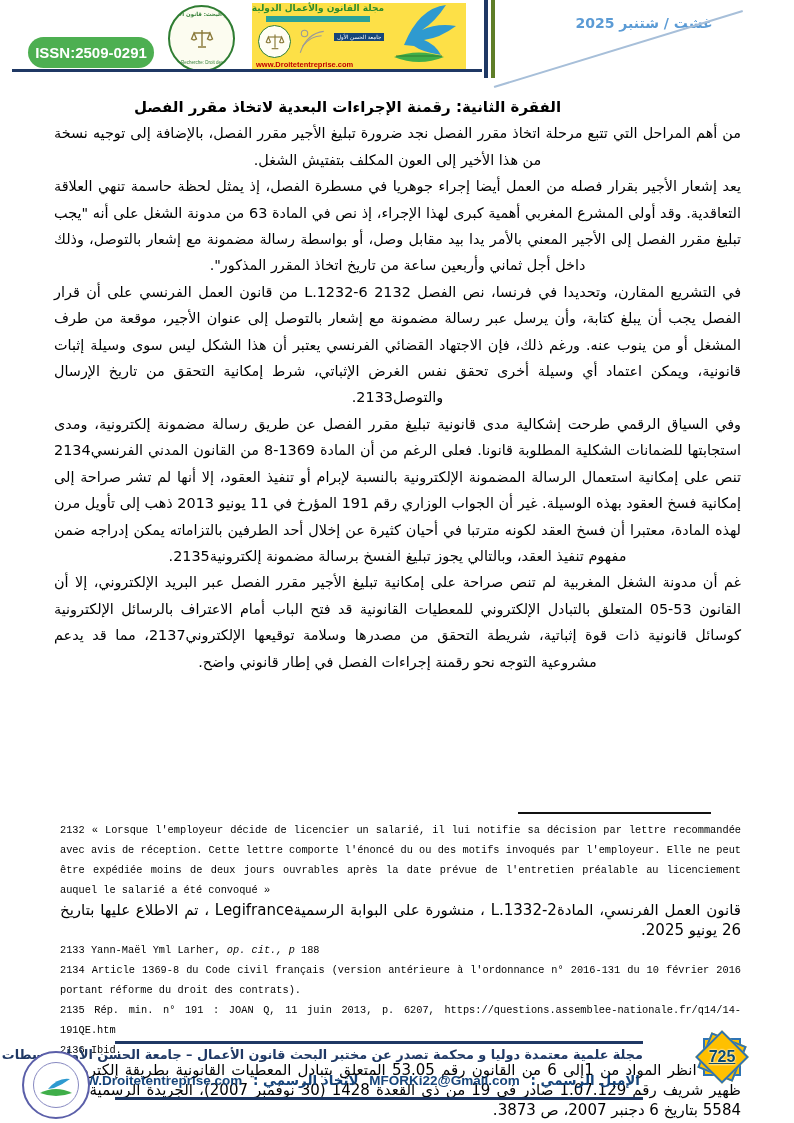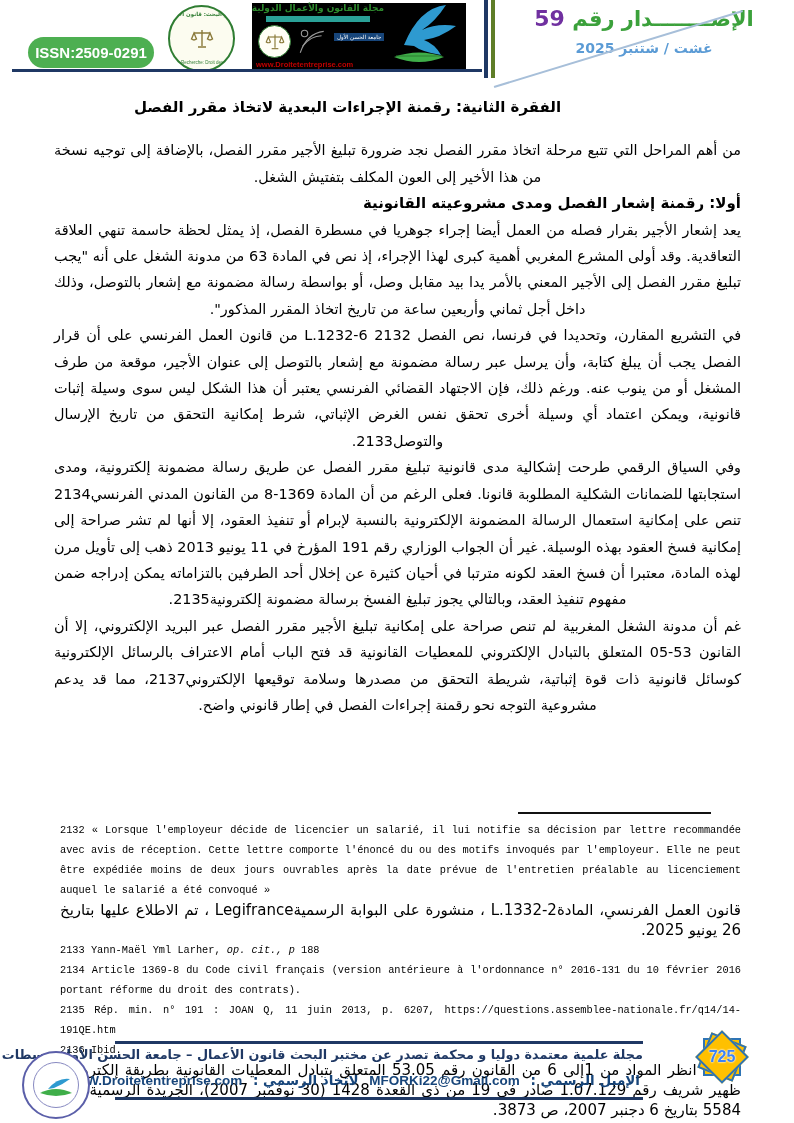--- a/index.html
+++ b/index.html
@@ -10,21 +10,21 @@
   .issn-pill{position:absolute;left:28px;top:37px;width:126px;height:31px;border-radius:17px;
     background:#4daf51;color:#fff;font:bold 15px "Liberation Sans",sans-serif;
     display:flex;align-items:center;justify-content:center;}
   .lab-logo{position:absolute;left:168px;top:5px;width:67px;height:67px;border-radius:50%;
     background:#fcfcf0;border:2px solid #2f7d32;box-sizing:border-box;
     display:flex;flex-direction:column;align-items:center;justify-content:space-between;overflow:hidden;}
   .lab-logo .arc-top{font-size:5.5px;color:#2f7d32;font-weight:bold;direction:rtl;white-space:nowrap;margin-top:4px;}
   .lab-logo .arc-bottom{font-size:4.5px;color:#2f7d32;white-space:nowrap;margin-bottom:5px;font-family:"Liberation Sans",sans-serif;}
   .scales-svg{display:block;}
 
-  .journal-logo{position:absolute;left:252px;top:3px;width:214px;height:67px;background:#000000;}
+  .journal-logo{position:absolute;left:252px;top:3px;width:214px;height:67px;background:#fde047;}
   .jl-title{position:absolute;top:0;left:0;width:132px;text-align:center;direction:rtl;
     color:#2e8b2e;font-weight:bold;font-size:9px;white-space:nowrap;}
   .jl-sub{position:absolute;top:13px;left:14px;width:104px;height:6px;background:#2aa198;}
   .jl-scales{position:absolute;top:22px;left:6px;width:33px;height:33px;border-radius:50%;
     border:1.5px solid #2f7d32;box-sizing:border-box;display:flex;align-items:center;justify-content:center;background:#fffef5;}
   .jl-sketch{position:absolute;top:22px;left:44px;width:32px;height:32px;}
   .jl-univ{position:absolute;top:30px;left:82px;background:#17457a;color:#fff;font-size:5.5px;
     padding:1px 3px;white-space:nowrap;direction:rtl;}
   .jl-bird{position:absolute;top:0;left:122px;}
   .jl-url{position:absolute;bottom:1px;left:4px;color:#c00000;font-weight:bold;font-size:7.5px;
@@ -39,21 +39,21 @@
   .issue-line1{direction:rtl;font-weight:bold;font-size:21px;color:#3ba13b;white-space:nowrap;}
   .issue-num{color:#7030a0;font-size:22px;}
   .issue-line2{margin-top:9px;direction:rtl;font-weight:bold;font-size:14px;color:#5b9bd5;white-space:nowrap;}
   .diag-line{position:absolute;left:-4px;top:80px;width:260px;height:1.5px;background:#a7bfd9;
     transform:rotate(-17deg);transform-origin:left center;}
 
   
   .content{position:absolute;left:54px;top:94px;width:687px;direction:rtl;color:#000;
     font-size:14.4px;line-height:26.4px;text-align:justify;}
   .content p{margin:0;text-align:justify;text-align-last:center;}
-  .content .heading{margin:0 100px 17px 0;font-size:15px;font-weight:bold;text-align:left;text-align-last:center;}
+  .content .heading{margin:0 100px 0 0;font-size:15px;font-weight:bold;text-align:left;text-align-last:center;}
   .content .subheading{margin:0;font-size:15px;font-weight:bold;text-align:right;text-align-last:right;}
 
   
   .footnotes{position:absolute;left:60px;top:806px;width:681px;}
   .fn-sep{position:absolute;right:30px;top:6px;width:193px;height:2px;background:#111;}
   .fn-list{padding-top:14px;}
   .fn{margin:0;font-size:10.3px;line-height:20px;color:#000;}
   .fn.fr{direction:ltr;text-align:justify;font-family:Liberation Mono, monospace;}
   .fn.ar{direction:rtl;text-align:justify;font-family:"DejaVu Sans",sans-serif;font-size:15px;}
   .fn i{font-style:italic;}
@@ -68,22 +68,22 @@
   .f-line2{position:absolute;left:115px;top:1072px;width:528px;text-align:center;direction:rtl;
     color:#17457a;font-weight:bold;font-size:13.5px;white-space:nowrap;}
   .f-line2 span{margin:0 3px;}
   .f-latin{font-family:"Liberation Sans",sans-serif;}
 
   .badge{position:absolute;left:698px;top:1033px;width:48px;height:48px;}
   .badge .sq{position:absolute;inset:5px;background:#ffc000;border:2px solid #2e74b5;box-sizing:border-box;}
   .badge .sq.r45{transform:rotate(45deg);}
   .badge .sq.r22{transform:rotate(22deg);}
   .badge .num{position:absolute;inset:0;display:flex;align-items:center;justify-content:center;
-    font:bold 16px "Liberation Sans",sans-serif;color:#3b82f6;
-    text-shadow:0 0 2px #fff,0 0 2px #fff;}
+    font:bold 16px "Liberation Sans",sans-serif;color:#0c4a6e;
+    text-shadow:0 0 2px #fff,0 0 2px #fff;text-decoration:underline;}
 
   .seal{position:absolute;left:22px;top:1051px;width:68px;height:68px;border-radius:50%;
     border:2.5px solid #5b5fa9;box-sizing:border-box;background:#fff;overflow:hidden;}
   .seal .inner-ring{position:absolute;inset:9px;border-radius:50%;border:1.5px solid #8789c0;}
   .seal .seal-art{position:absolute;left:14px;top:22px;}
 </style>
 </head>
 <body>
 
 <div class="page">
@@ -138,32 +138,27 @@
       </svg>
     </div>
     <div class="jl-url">www.Droitetentreprise.com</div>
   </div>
 
   <div class="hdr-rule"></div>
   <div class="vbar vbar-navy"></div>
   <div class="vbar vbar-green"></div>
 
   <div class="issue-block">
-    <div class="issue-line1">
-      <span>الإصــــــــدار رقم</span>
-      <span class="issue-num">59</span>
-    </div>
     <div class="issue-line2">غشت / شتنبر 2025</div>
     <div class="diag-line"></div>
   </div>
 
   <main class="content">
     <h2 class="heading">الفقرة الثانية: رقمنة الإجراءات البعدية لاتخاذ مقرر الفصل</h2>
     <p>من أهم المراحل التي تتبع مرحلة اتخاذ مقرر الفصل نجد ضرورة تبليغ الأجير مقرر الفصل، بالإضافة إلى توجيه نسخة من هذا الأخير إلى العون المكلف بتفتيش الشغل.</p>
-    <h3 class="subheading">أولا: رقمنة إشعار الفصل ومدى مشروعيته القانونية</h3>
     <p>يعد إشعار الأجير بقرار فصله من العمل أيضا إجراء جوهريا في مسطرة الفصل، إذ يمثل لحظة حاسمة تنهي العلاقة التعاقدية. وقد أولى المشرع المغربي أهمية كبرى لهذا الإجراء، إذ نص في المادة 63 من مدونة الشغل على أنه "يجب تبليغ مقرر الفصل إلى الأجير المعني بالأمر يدا بيد مقابل وصل، أو بواسطة رسالة مضمونة مع إشعار بالتوصل، وذلك داخل أجل ثماني وأربعين ساعة من تاريخ اتخاذ المقرر المذكور".</p>
     <p>في التشريع المقارن، وتحديدا في فرنسا، نص الفصل L.1232-6 2132 من قانون العمل الفرنسي على أن قرار الفصل يجب أن يبلغ كتابة، وأن يرسل عبر رسالة مضمونة مع إشعار بالتوصل إلى عنوان الأجير، موقعة من طرف المشغل أو من ينوب عنه. ورغم ذلك، فإن الاجتهاد القضائي الفرنسي يعتبر أن هذا الشكل ليس سوى وسيلة إثبات قانونية، ويمكن اعتماد أي وسيلة أخرى تحقق نفس الغرض الإثباتي، شرط إمكانية التحقق من تاريخ الإرسال والتوصل2133.</p>
     <p>وفي السياق الرقمي طرحت إشكالية مدى قانونية تبليغ مقرر الفصل عن طريق رسالة مضمونة إلكترونية، ومدى استجابتها للضمانات الشكلية المطلوبة قانونا. فعلى الرغم من أن المادة 1369-8 من القانون المدني الفرنسي2134 تنص على إمكانية استعمال الرسالة المضمونة الإلكترونية بالنسبة لإبرام أو تنفيذ العقود، إلا أنها لم تشر صراحة إلى إمكانية فسخ العقود بهذه الوسيلة. غير أن الجواب الوزاري رقم 191 المؤرخ في 11 يونيو 2013 ذهب إلى تأويل مرن لهذه المادة، معتبرا أن فسخ العقد لكونه مترتبا في أحيان كثيرة عن إخلال أحد الطرفين بالتزاماته يمكن إدراجه ضمن مفهوم تنفيذ العقد، وبالتالي يجوز تبليغ الفسخ برسالة مضمونة إلكترونية2135.</p>
     <p>غم أن مدونة الشغل المغربية لم تنص صراحة على إمكانية تبليغ الأجير مقرر الفصل عبر البريد الإلكتروني، إلا أن القانون 53-05 المتعلق بالتبادل الإلكتروني للمعطيات القانونية قد فتح الباب أمام الاعتراف بالرسائل الإلكترونية كوسائل قانونية ذات قوة إثباتية، شريطة التحقق من مصدرها وسلامة توقيعها الإلكتروني2137، مما قد يدعم مشروعية التوجه نحو رقمنة إجراءات الفصل في إطار قانوني واضح.</p>
   </main>
 
   <section class="footnotes">
     <div class="fn-sep"></div>
     <div class="fn-list">
       <p class="fn fr">2132 « Lorsque l'employeur décide de licencier un salarié, il lui notifie sa décision par lettre recommandée avec avis de réception. Cette lettre comporte l'énoncé du ou des motifs invoqués par l'employeur. Elle ne peut être expédiée moins de deux jours ouvrables après la date prévue de l'entretien préalable au licenciement auquel le salarié a été convoqué »</p>

